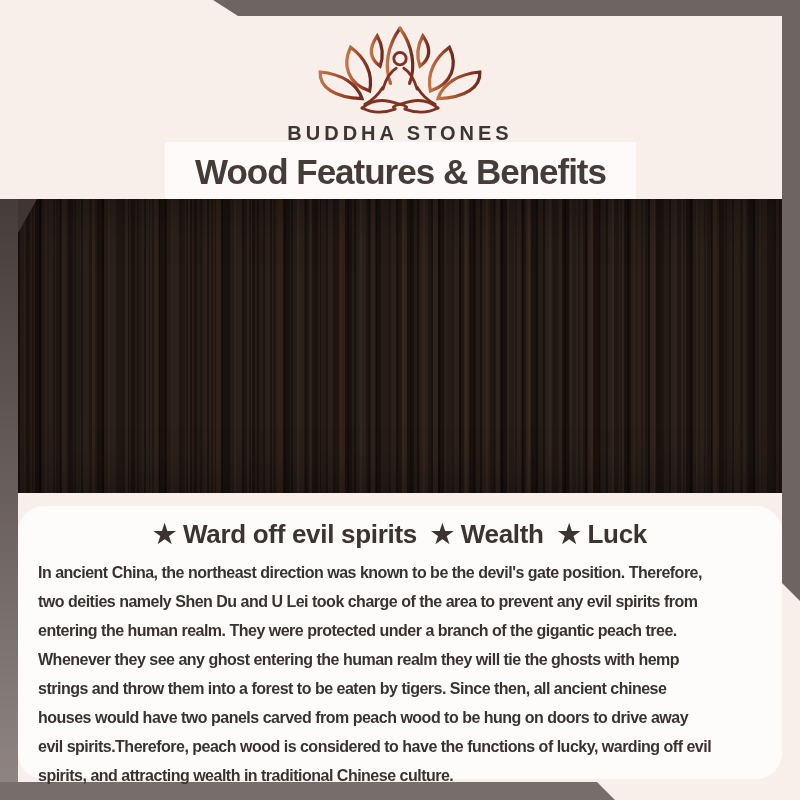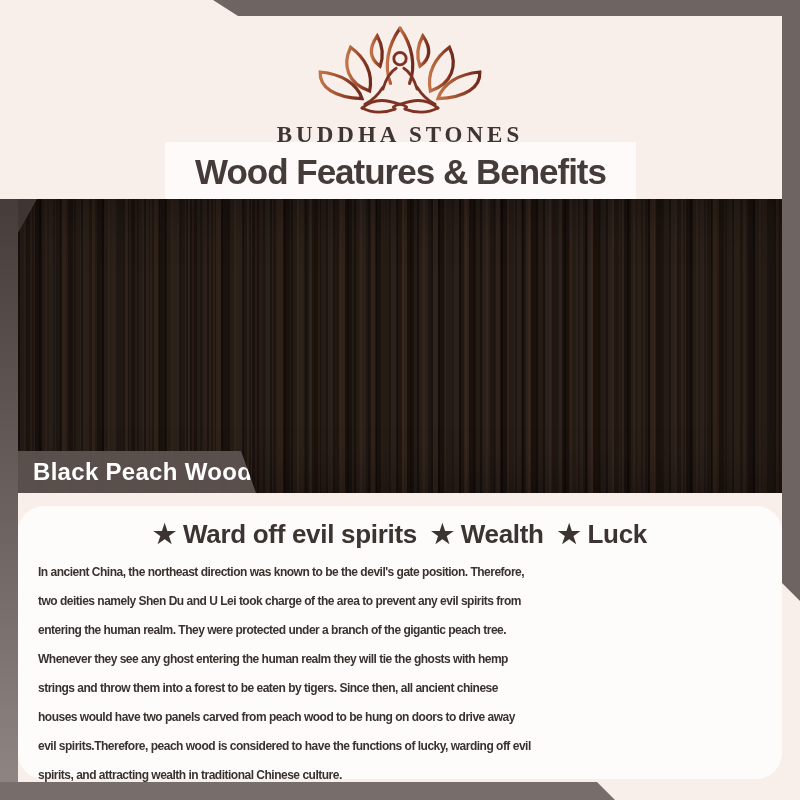--- a/index.html
+++ b/index.html
@@ -30,22 +30,22 @@
     background:#776d6b;
     clip-path:polygon(0 0,597px 0,615px 18px,0 18px);
   }
   
   .logo-wrap{
     position:absolute;left:0;top:24px;width:800px;
     display:flex;flex-direction:column;align-items:center;
   }
   .brand-name{
     margin-top:2px;
-    font-family:Liberation Serif, serif;
-    font-size:23px;font-weight:bold;
+    font-family:Liberation Sans, sans-serif;
+    font-size:20px;font-weight:bold;
     letter-spacing:4px;
     color:#3c3533;
     white-space:pre;
   }
   
   .title-banner{
     position:absolute;left:165px;top:142px;width:471px;height:60px;
     background:#fdfaf9;
     display:flex;align-items:center;justify-content:center;
   }
@@ -91,21 +91,21 @@
   }
   .benefits-heading{
     margin:13px 0 0 0;
     text-align:center;
     font-size:26px;font-weight:bold;letter-spacing:-.3px;
     color:#3b3431;
     white-space:pre;
   }
   .benefits-desc{
     margin:8px 0 0 20px;
-    font-size:12px;font-weight:bold;
+    font-size:16px;font-weight:bold;
     letter-spacing:-.5px;
     line-height:29px;
     color:#393330;
     white-space:pre;
   }
 </style>
 </head>
 <body>
 
 <div class="stage">
@@ -155,23 +155,20 @@
     <div class="brand-name">BUDDHA STONES</div>
   </div>
 
   <div class="title-banner">
     <div class="title">Wood Features &amp; Benefits</div>
   </div>
 
   <div class="wood"></div>
   <div class="wood-bevel"></div>
 
-  <div class="wood-badge">
-    <span class="badge-text">Black Peach Wood</span>
-  </div>
 
   <div class="panel">
     <div class="benefits-heading">★ Ward off evil spirits  ★ Wealth  ★ Luck</div>
     <div class="benefits-desc">In ancient China, the northeast direction was known to be the devil's gate position. Therefore,
 two deities namely Shen Du and U Lei took charge of the area to prevent any evil spirits from
 entering the human realm. They were protected under a branch of the gigantic peach tree.
 Whenever they see any ghost entering the human realm they will tie the ghosts with hemp
 strings and throw them into a forest to be eaten by tigers. Since then, all ancient chinese
 houses would have two panels carved from peach wood to be hung on doors to drive away
 evil spirits.Therefore, peach wood is considered to have the functions of lucky, warding off evil

